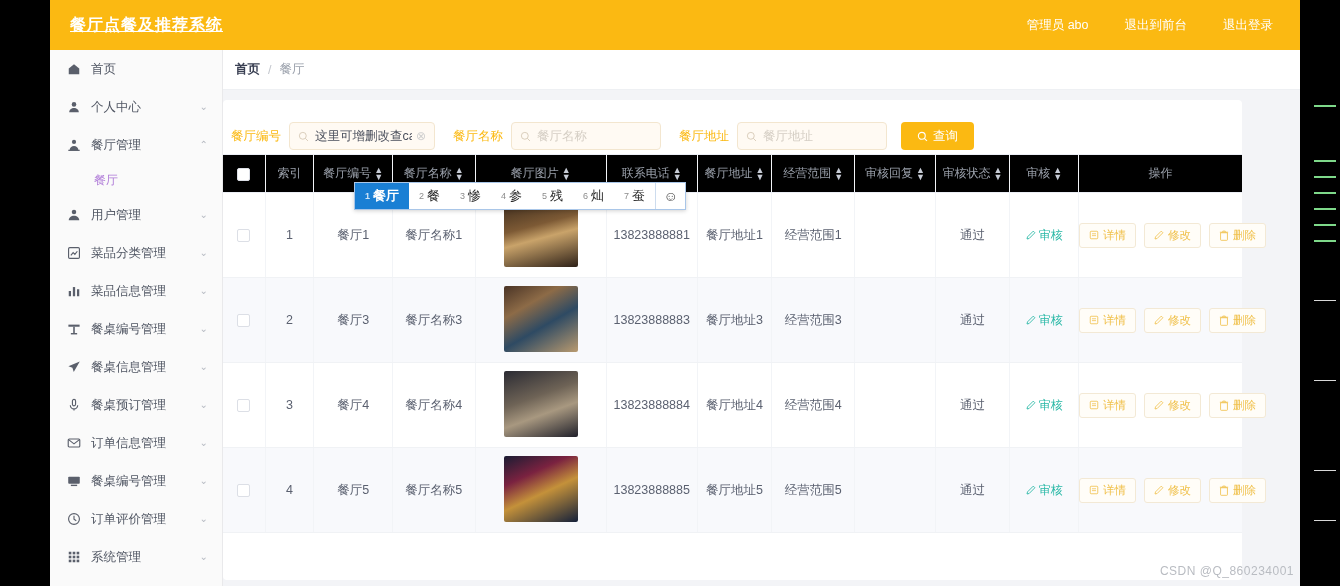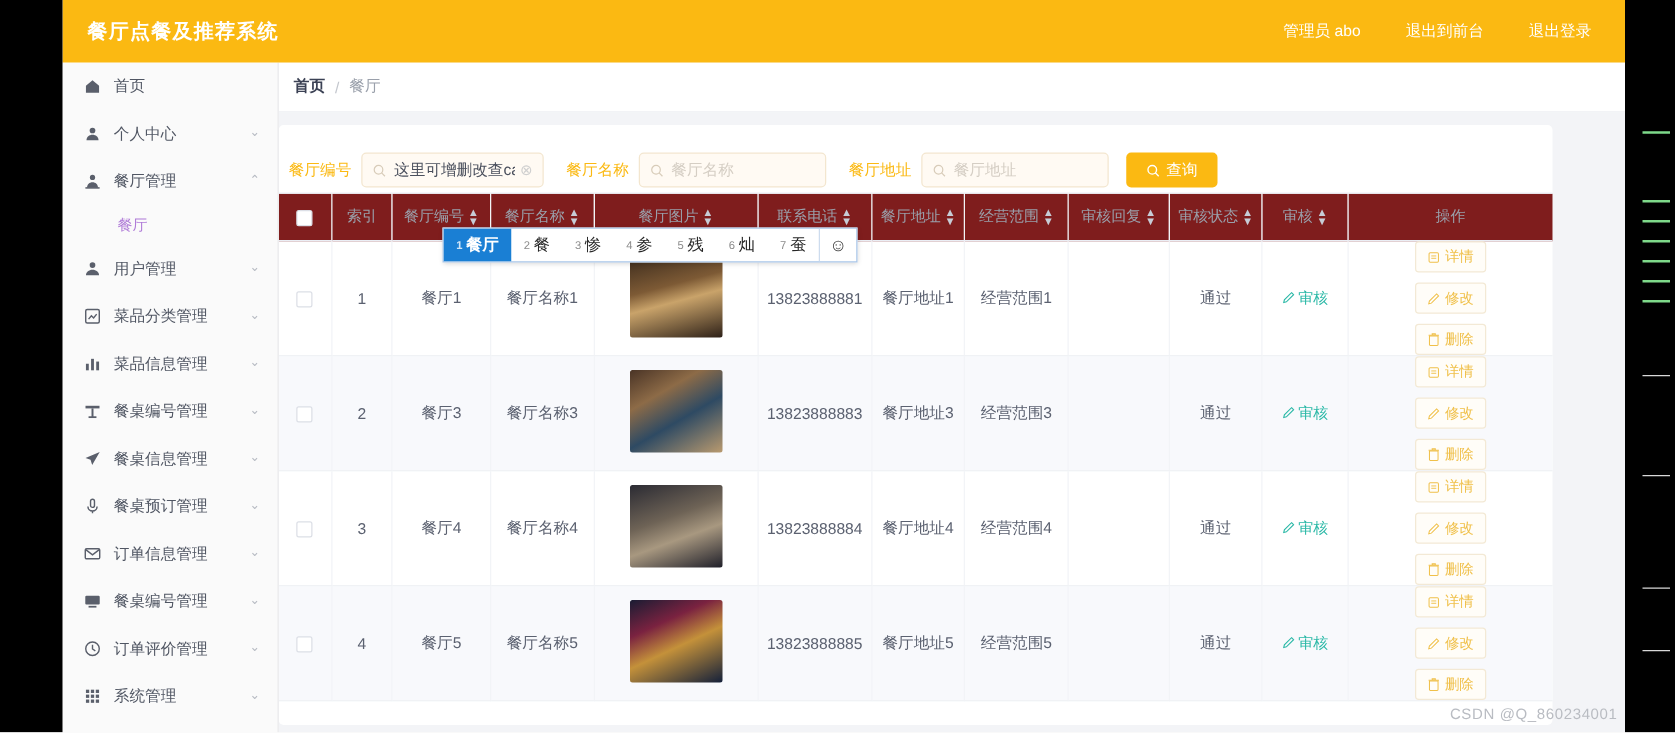--- a/index.html
+++ b/index.html
@@ -24,21 +24,21 @@
     position:absolute; right:4px; width:22px; height:2px; background:#7ed98a;
   }
   .gutter-right .mark-dark { background:#d8d8d8; height:1px; }
 
   
   .topbar {
     position:absolute; left:50px; top:0; width:1250px; height:50px;
     background:#fbb912; display:flex; align-items:center; z-index:20;
   }
   .brand {
-    margin-left:20px; color:#fff; font-size:16px; font-weight:bold; letter-spacing:1px;
+    margin-left:20px; color:#fff; font-size:16px; font-weight:bold; letter-spacing:1px;text-decoration:underline;
   }
   .topbar-right { margin-left:auto; display:flex; align-items:center; gap:36px; margin-right:27px; }
   .topbar-right span { color:#fff; font-size:12.5px; cursor:pointer; }
 
   
   .sidebar {
     position:absolute; left:50px; top:50px; width:173px; height:536px;
     background:#fafafa; border-right:1px solid #e9e9eb; overflow:hidden; z-index:10;
   }
   .menu-item {
@@ -117,39 +117,39 @@
   .ime-cand.active { background:#1a7fd4; color:#fff; font-weight:bold; }
   .ime-cand.active .num { color:#cfe4f7; }
   .ime-emoji {
     border-left:1px solid #cddcee; display:flex; align-items:center; justify-content:center;
     width:30px; font-size:14px; color:#333; cursor:pointer;
   }
 
   
   .tbl { width:100%; border-collapse:collapse; table-layout:fixed; margin-top:4px; }
   .tbl thead th {
-    height:38px; background:#7f1d1d; border-top:1px solid #ebeef5; border-bottom:1px solid #ebeef5;
+    height:38px; background:#000000; border-top:1px solid #ebeef5; border-bottom:1px solid #ebeef5;
     font-size:12px; color:#9aa0ab; font-weight:normal; text-align:center;
     border-right:1px solid #f2f4f7;
   }
   .tbl thead th:last-child { border-right:none; }
   .sorter { display:inline-block; margin-left:3px; color:#c7ccd6; font-size:9px; line-height:.8; vertical-align:middle; cursor:pointer;}
   .tbl tbody td {
     height:85px; font-size:12.5px; color:#5b6170; text-align:center;
     border-bottom:1px solid #f0f2f5; border-right:1px solid #f2f4f7; vertical-align:middle;
   }
   .tbl tbody td:last-child { border-right:none; }
   .tbl tbody tr.alt td { background:#f8f9fc; }
   .cbx {
     width:13px; height:13px; border:1px solid #dcdfe6; border-radius:2px;
     display:inline-block; background:#fff; cursor:pointer; vertical-align:middle;
   }
   .thumb { width:74px; height:66px; border-radius:2px; display:inline-block; overflow:hidden; }
   .audit-link { color:#29b8a6; font-size:12px; cursor:pointer; white-space:nowrap; }
-  .ops { display:flex; gap:8px; justify-content:space-between; align-items:center;flex-direction:column; }
+  .ops { display:flex; gap:8px; justify-content:space-between; align-items:center; }
   .op-btn {
     border:1px solid #f3e9d5; background:#fffdf8; color:#f0c04a; font-size:11.5px;
     padding:4px 9px; border-radius:3px; cursor:pointer; display:flex; align-items:center; gap:4px;
     white-space:nowrap; font-family:"Liberation Sans",sans-serif;
   }
 
   .watermark {
     position:absolute; right:46px; bottom:8px; color:#b9bcc2; font-size:12px;
     letter-spacing:.5px; z-index:55; font-family:"Liberation Sans",sans-serif;
   }

